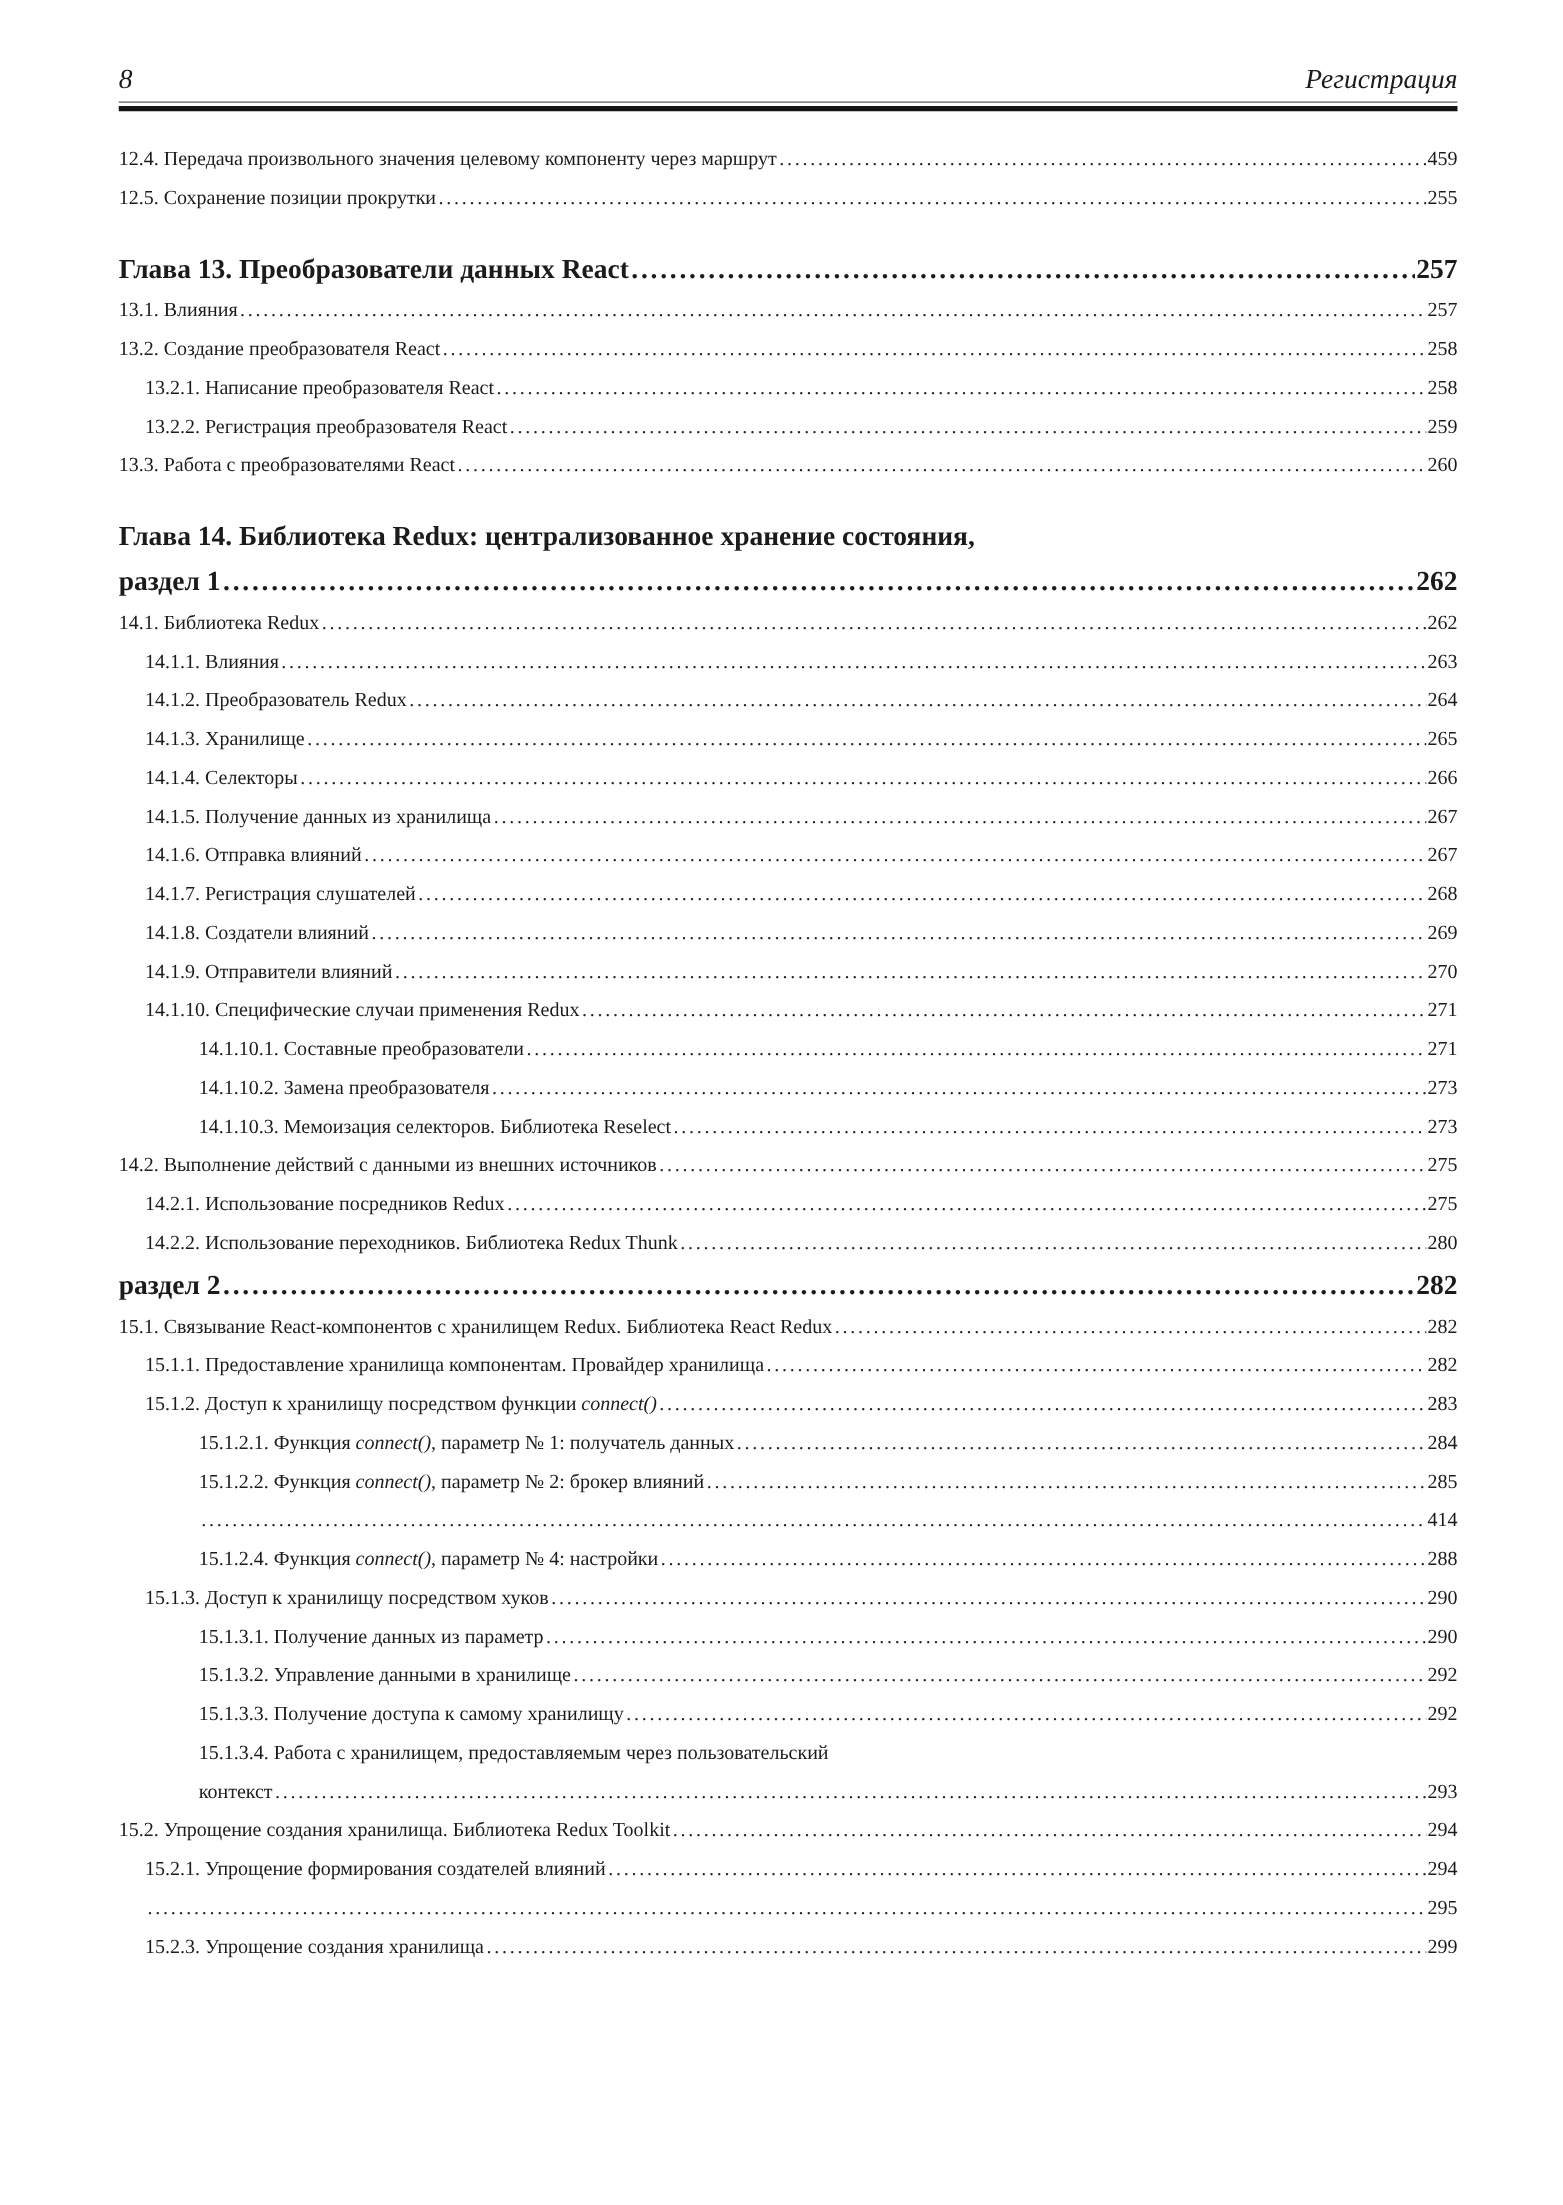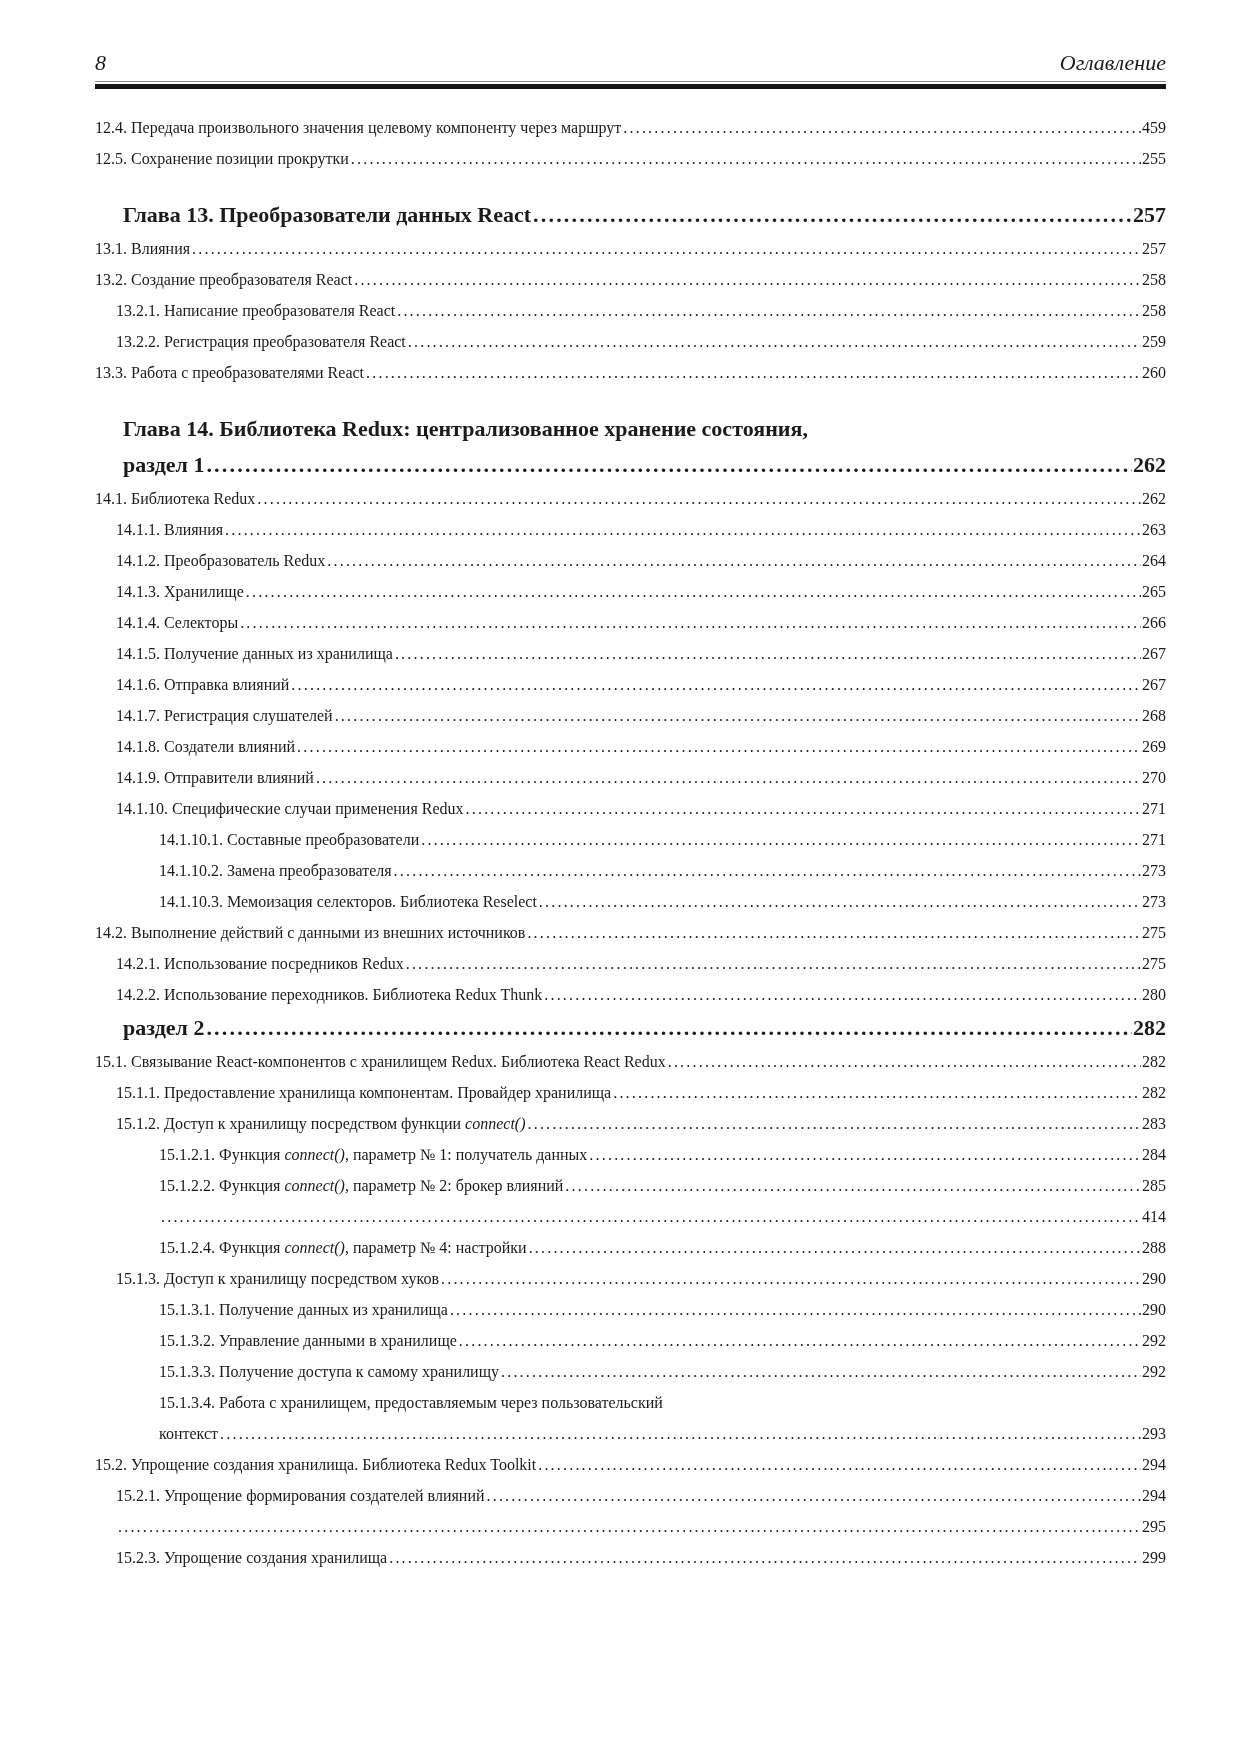--- a/index.html
+++ b/index.html
@@ -11,35 +11,35 @@
   .hdr{display:flex;justify-content:space-between;align-items:baseline;
     font-style:italic;font-size:22px;line-height:26px;}
   .hdr .pnum{font-size:22px;}
   .rule{margin-top:5px;height:8px;
     background:linear-gradient(to bottom,#8a8a8a 0 1.5px,transparent 1.5px 3.5px,#141414 3.5px 8px);}
   .toc{margin-top:23px;}
   .toc-line{display:flex;align-items:baseline;font-size:16px;line-height:31px;
     white-space:nowrap;}
   .toc-line.lvl1{padding-left:21px;}
   .toc-line.lvl2{padding-left:64px;text-align:right;}
-  .toc-line.bold{font-weight:bold;font-size:22px;line-height:36px;margin-left:28px;}
+  .toc-line.bold{font-weight:bold;font-size:22px;line-height:36px;}
   .toc-line.chapter-start{margin-top:23px;}
   .seg.it{font-style:italic;}
   .leader{flex:1 1 auto;overflow:hidden;letter-spacing:2.2px;min-width:6px;
     padding-left:2px;}
   .pg{flex:0 0 auto;padding-left:1px;}
   .txt{flex:0 0 auto;}
 </style>
 </head>
 <body>
 
 <div class="page">
   <div class="hdr">
     <span class="pnum">8</span>
-    <span class="htitle">Оглавление</span>
+    <span class="htitle">Регистрация</span>
   </div>
   <div class="rule"></div>
   <div class="toc">
       <div class="toc-line lvl0">
         <span class="txt"><span class="seg">12.4. Передача произвольного значения целевому компоненту через маршрут</span></span>
         <span class="leader">............................................................................................................................................................................................................................................................................................................</span>
         <span class="pg">459</span>
       </div>
       <div class="toc-line lvl0">
         <span class="txt"><span class="seg">12.5. Сохранение позиции прокрутки </span></span>
@@ -207,21 +207,21 @@
         <span class="txt"><span class="seg">15.1.2.4. Функция </span><span class="seg it">connect()</span><span class="seg">, параметр № 4: настройки </span></span>
         <span class="leader">............................................................................................................................................................................................................................................................................................................</span>
         <span class="pg">288</span>
       </div>
       <div class="toc-line lvl1">
         <span class="txt"><span class="seg">15.1.3. Доступ к хранилищу посредством хуков</span></span>
         <span class="leader">............................................................................................................................................................................................................................................................................................................</span>
         <span class="pg">290</span>
       </div>
       <div class="toc-line lvl2">
-        <span class="txt"><span class="seg">15.1.3.1. Получение данных из хранилища </span></span>
+        <span class="txt"><span class="seg">15.1.3.1. Получение данных из параметр </span></span>
         <span class="leader">............................................................................................................................................................................................................................................................................................................</span>
         <span class="pg">290</span>
       </div>
       <div class="toc-line lvl2">
         <span class="txt"><span class="seg">15.1.3.2. Управление данными в хранилище</span></span>
         <span class="leader">............................................................................................................................................................................................................................................................................................................</span>
         <span class="pg">292</span>
       </div>
       <div class="toc-line lvl2">
         <span class="txt"><span class="seg">15.1.3.3. Получение доступа к самому хранилищу</span></span>

